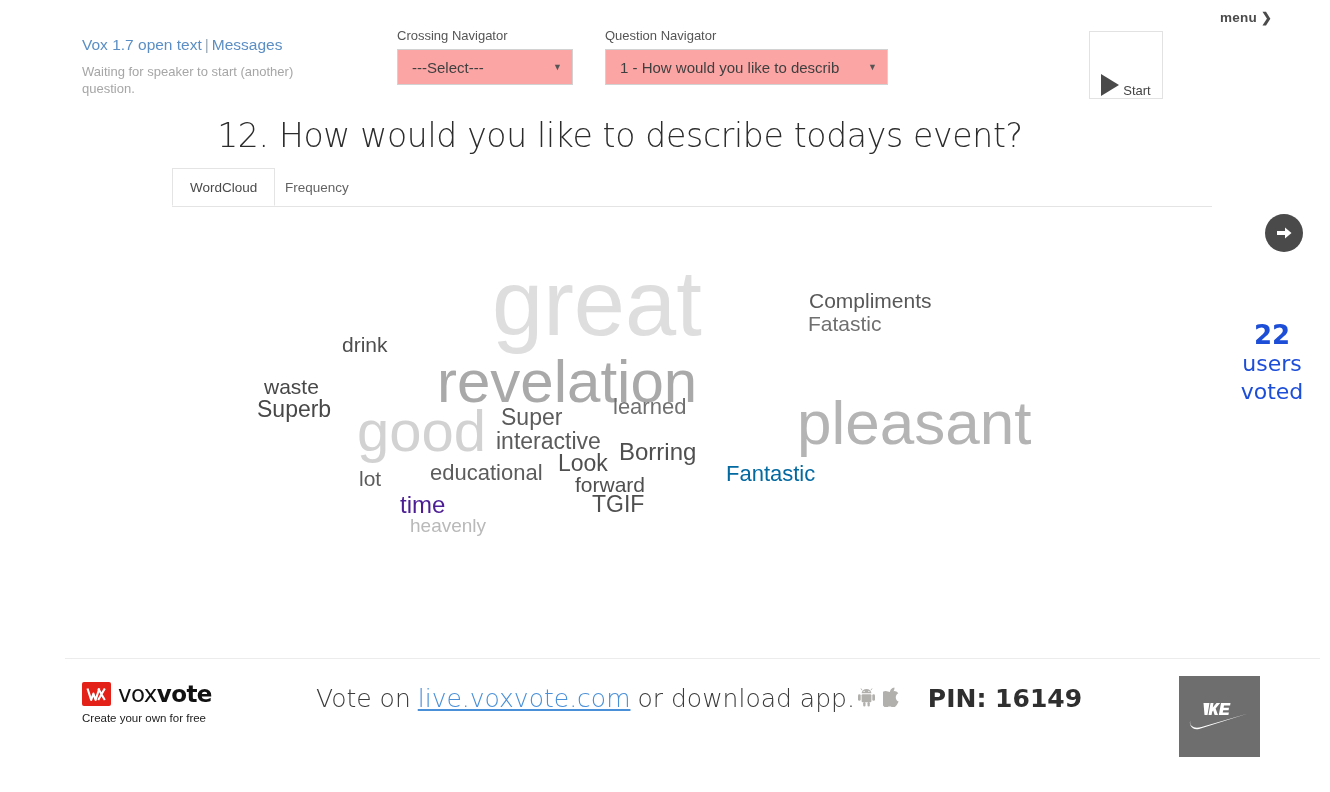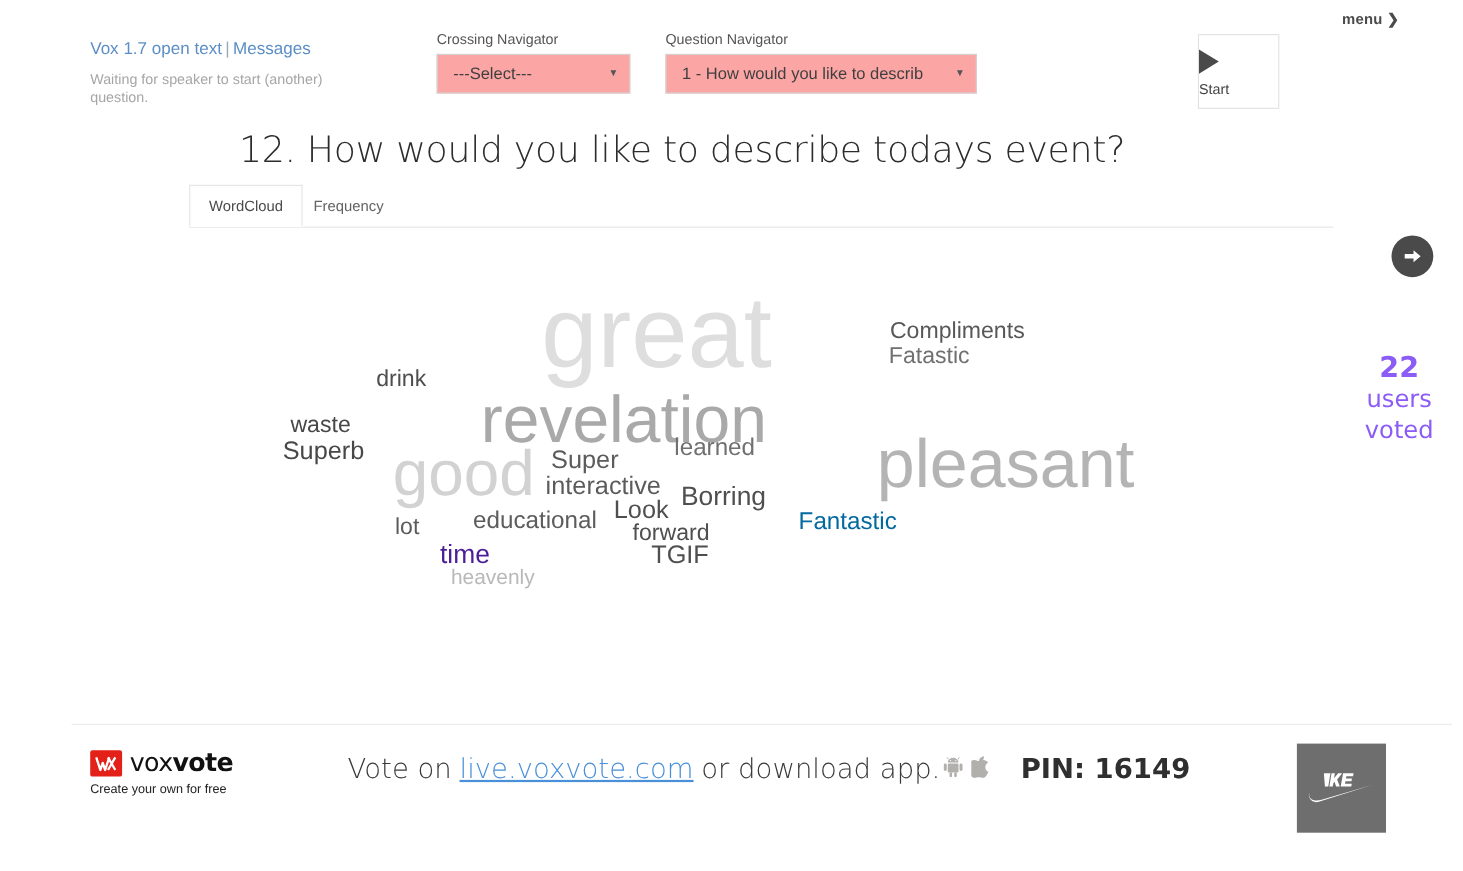--- a/index.html
+++ b/index.html
@@ -103,22 +103,22 @@
     display: flex;
     border: 1px solid #e2e2e2;
     border-right: none;
     height: 66px;
     background: #fff;
   }
   .ctrl-btn {
     width: 72px;
     border-right: 1px solid #e2e2e2;
     display: flex;
-    flex-direction: column;
-    align-items: flex-start;
+    flex-direction: row;
+    align-items: flex-end;
     justify-content: center;
     gap: 4px;
     cursor: pointer;
   }
   .ctrl-btn .glyph {
     height: 26px;
     display: flex;
     align-items: center;
     justify-content: center;
     color: #4a4a4a;
@@ -211,21 +211,21 @@
     cursor: pointer;
   }
   #next-arrow svg { display: block; }
 
   #vote-count {
     position: absolute;
     left: 1222px; top: 320px;
     width: 100px;
     text-align: center;
     font-family: "DejaVu Sans", sans-serif;
-    color: #8b5cf6;
+    color: #1d4ed8;
   }
   #vote-count .num { font-size: 26px; font-weight: bold; line-height: 30px; }
   #vote-count .u1, #vote-count .u2 { font-size: 22px; line-height: 28px; font-weight: 400; }
 
   
   #footer-rule {
     position: absolute;
     left: 65px; top: 658px;
     width: 1255px;
     height: 1px;

